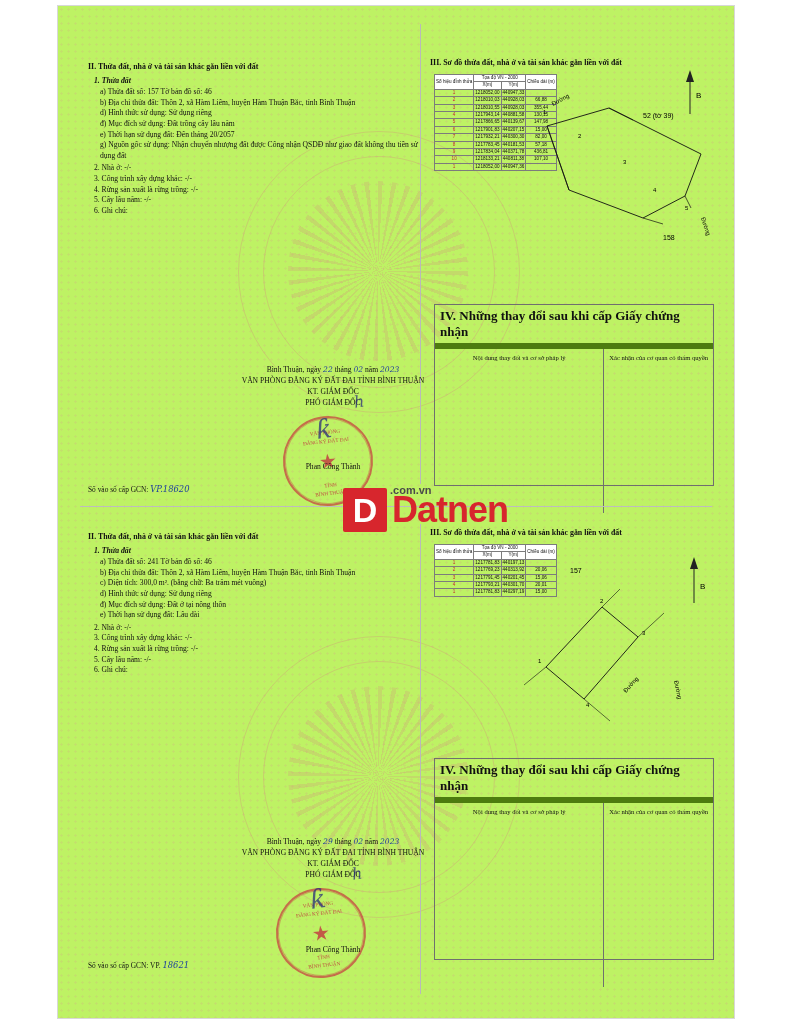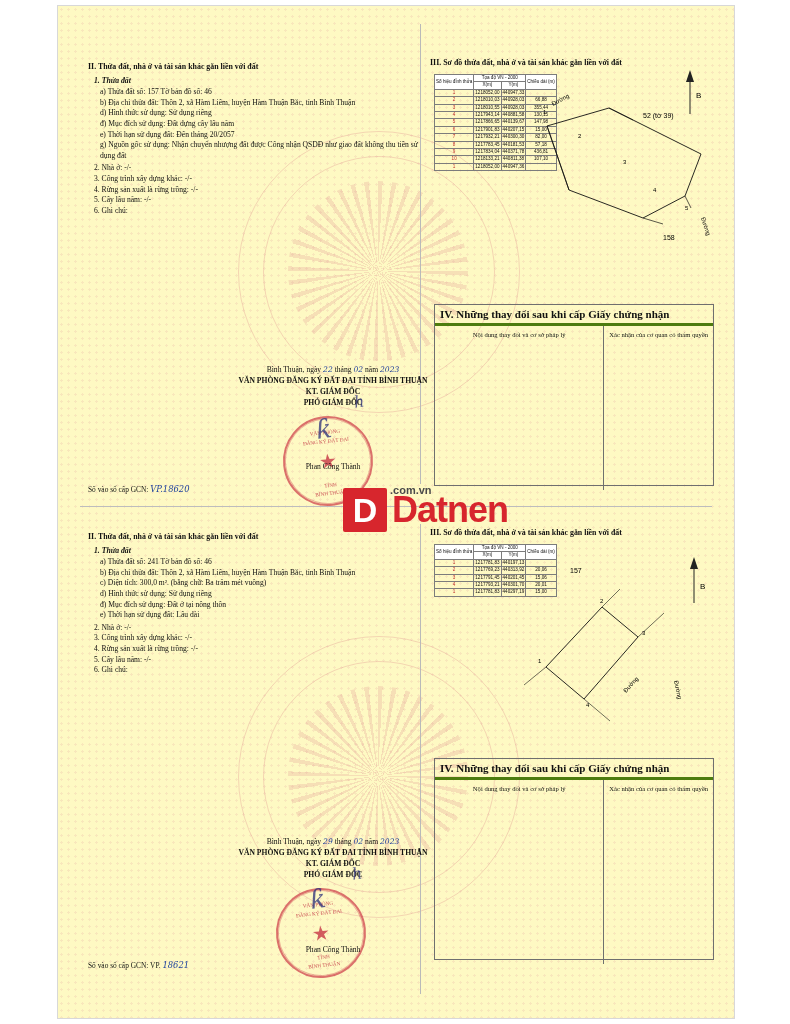--- a/index.html
+++ b/index.html
@@ -9,21 +9,21 @@
     font-family:"Liberation Serif", serif;
     color:#111;
     overflow:hidden;
   }
   .page{
     position:absolute;left:0;top:0;width:790px;height:1024px;
     background:#ffffff;
   }
   .scan{
     position:absolute;left:58px;top:6px;width:676px;height:1012px;
-    background:#fef9c3;
+    background:#bef264;
     box-shadow:0 0 0 1px #d8d8d8;
     overflow:hidden;
   }
   
   .guilloche{
     position:absolute;border-radius:50%;
     border:1px solid rgba(214,120,130,.28);
     pointer-events:none;
   }
   .sunburst{
@@ -48,21 +48,21 @@
   }
 
   
   .lcol{position:absolute;left:30px;width:330px;font-size:7.6px;line-height:10.6px;}
   .sec-title{font-weight:bold;font-size:7.9px;margin-bottom:3px;}
   .sub-title{font-style:italic;font-weight:bold;font-size:7.7px;margin:1px 0 1px 6px;}
   .li{margin-left:12px;}
   .lvl1{margin-left:6px;}
 
   .center-block{position:absolute;left:150px;width:250px;text-align:center;font-size:7.6px;line-height:11px;}
-  .cb-bold{font-weight:bold;}
+  .cb-bold{font-weight:normal;}
   .hand{
     font-family:"DejaVu Serif", serif;
     color:#1c3f9c;
     font-style:italic;
   }
   .seal{
     position:absolute;width:86px;height:86px;border-radius:50%;
     border:2px solid rgba(200,40,60,.65);
     box-shadow:0 0 0 1px rgba(200,40,60,.35) inset;
     color:rgba(190,35,55,.8);
@@ -93,21 +93,21 @@
   table.coord th, table.coord td{
     border:.5px solid #7c7c7c;padding:0 1px;text-align:center;line-height:6.4px;
     font-family:"Liberation Sans",sans-serif;
   }
   table.coord th{background:#fff;font-weight:normal;}
   table.coord td.red{color:#c0332f;}
 
   
   .changebox{position:absolute;border:1px solid #6f6f6f;}
   .changebox .cb-head{
-    font-weight:bold;font-size:11px;padding:3px 5px;border-bottom:3px solid #4d7c0f;
+    font-weight:bold;font-size:13px;padding:3px 5px;border-bottom:6px solid #4d7c0f;
   }
   .changebox .cb-cols{display:flex;height:calc(100% - 16px);}
   .changebox .cb-c1{flex:1.55;border-right:1px solid #6f6f6f;text-align:center;font-size:6.6px;padding-top:5px;}
   .changebox .cb-c2{flex:1;text-align:center;font-size:6.6px;padding-top:5px;line-height:8.5px;}
 
   
   .sketch{position:absolute;}
   .sketch svg{display:block;}
 
   
@@ -147,21 +147,21 @@
     <div class="half half-top">
 
       <div class="vline" style="left:362px;height:460px;"></div>
 
       <div class="lcol" style="top:56px;">
         <div class="sec-title">II. Thửa đất, nhà ở và tài sản khác gắn liền với đất</div>
         <div class="sub-title">1. Thửa đất</div>
         <div class="li">a) Thửa đất số: 157                    Tờ bản đồ số: 46</div>
         <div class="li">b) Địa chỉ thửa đất: Thôn 2, xã Hàm Liêm, huyện Hàm Thuận Bắc, tỉnh Bình Thuận</div>
         <div class="li">d) Hình thức sử dụng: Sử dụng riêng</div>
-        <div class="li">đ) Mục đích sử dụng: Đất dựng cây lâu năm</div>
+        <div class="li">đ) Mục đích sử dụng: Đất trồng cây lâu năm</div>
         <div class="li">e) Thời hạn sử dụng đất: Đến tháng 20/2057</div>
         <div class="li">g) Nguồn gốc sử dụng: Nhận chuyển nhượng đất được Công nhận QSDĐ như giao đất không thu tiền sử dụng đất</div>
         <div class="lvl1" style="margin-top:2px;">2. Nhà ở:          -/-</div>
         <div class="lvl1">3. Công trình xây dựng khác:          -/-</div>
         <div class="lvl1">4. Rừng sản xuất là rừng trồng:          -/-</div>
         <div class="lvl1">5. Cây lâu năm:          -/-</div>
         <div class="lvl1">6. Ghi chú:</div>
       </div>
 
       <div class="center-block" style="top:358px;">

